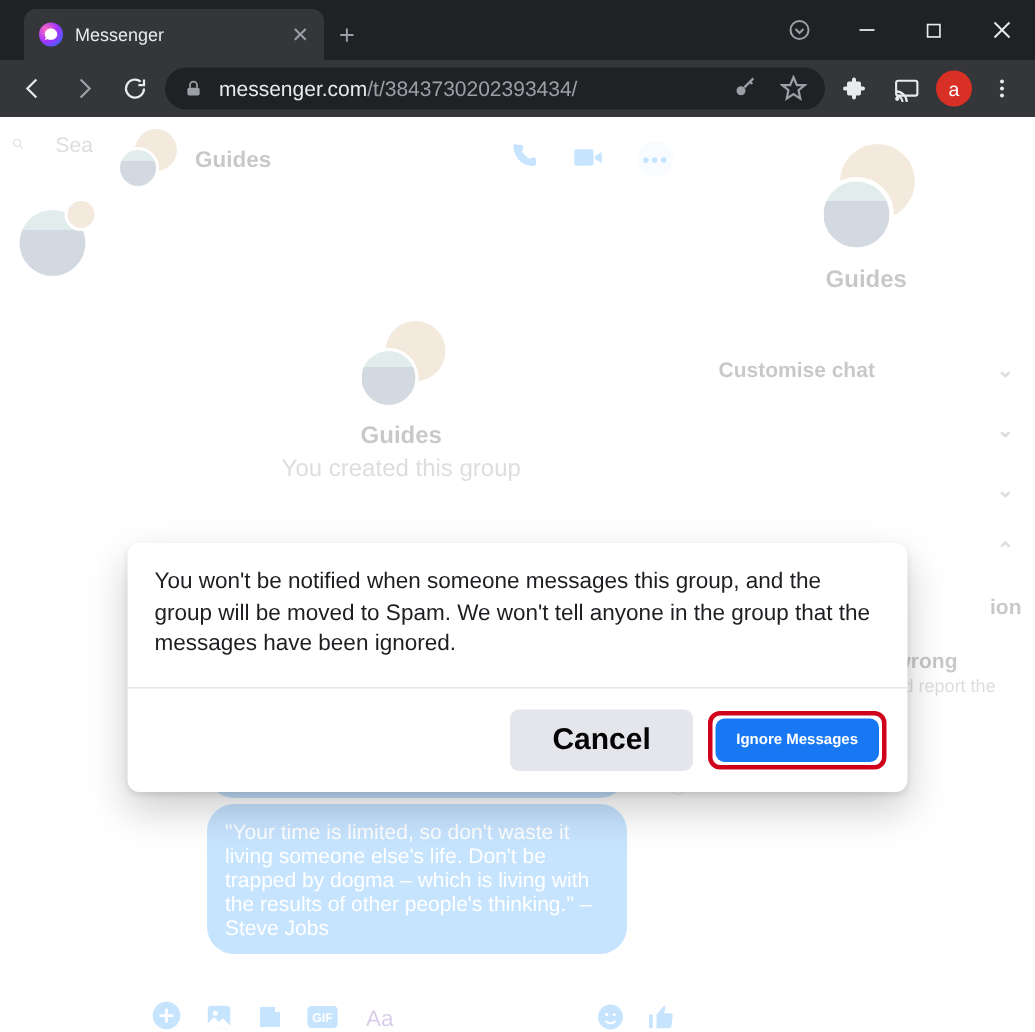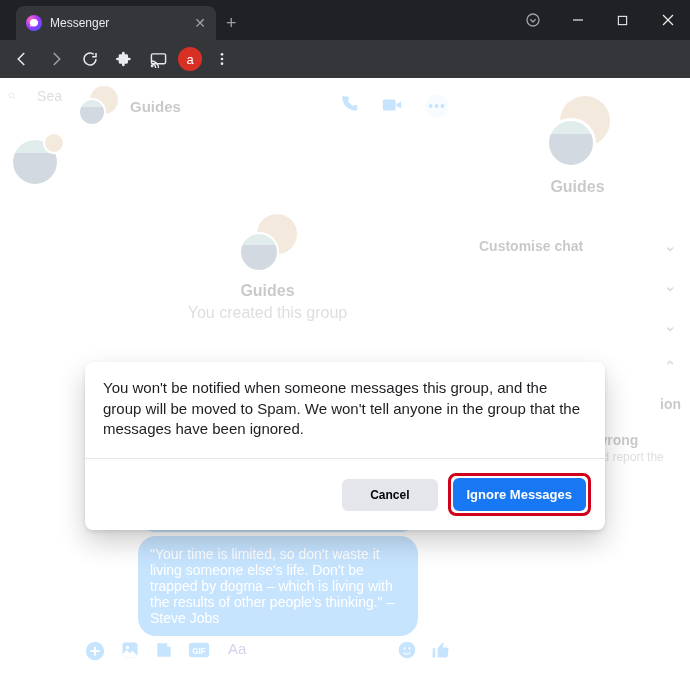--- a/index.html
+++ b/index.html
@@ -54,21 +54,21 @@
   .thread-intro .big-av { width:58px; height:58px; position:relative; margin:0 auto 10px;}
   .thread-intro .big-av .c1 { width:40px; height:40px; border-radius:50%; background:#c96; position:absolute; top:0; right:0;}
   .thread-intro .big-av .c2 { width:40px; height:40px; border-radius:50%; background:linear-gradient(#7aa 30%,#357 30%); position:absolute; bottom:0; left:0; border:2px solid #fff;}
   .thread-intro .gname { font-weight:600; color:#050505; font-size:16px;}
   .thread-intro .sub { font-size:16px; margin-top:4px;}
   
   .messages { position:absolute; bottom:48px; left:8px; right:8px; }
   .bubble { background:#0084ff; color:#fff; border-radius:18px; padding:10px 12px; font-size:14px; margin:4px 0; max-width:280px; margin-left:60px;}
   .seen { width:14px; height:14px; border:1.5px solid #bcc0c4; border-radius:50%; position:absolute; right:-2px; bottom:110px;}
   
-  .composer { position:absolute; bottom:0; left:0; right:0; height:48px; display:flex; align-items:flex-start; gap:14px; padding:0 14px; color:#0084ff;}
+  .composer { position:absolute; bottom:0; left:16px; right:0; height:48px; display:flex; align-items:flex-end; gap:14px; padding:0 14px; color:#0084ff;}
   .composer .placeholder { color:#4c1d95; font-size:15px; flex:1; padding-left:4px;}
   .composer .ic { font-size:20px; }
   .composer .like { margin-left:auto;}
   
   .col-right { width:225px; padding:10px 12px; }
   .col-right .hero { text-align:center; }
   .col-right .hero .big-av { width:72px; height:72px; position:relative; margin:8px auto 10px;}
   .col-right .hero .big-av .c1 { width:50px; height:50px; border-radius:50%; background:#c96; position:absolute; top:0; right:4px;}
   .col-right .hero .big-av .c2 { width:50px; height:50px; border-radius:50%; background:linear-gradient(#7aa 30%,#357 30%); position:absolute; bottom:0; left:4px; border:3px solid #fff;}
   .col-right .hero .gname { font-weight:600; color:#050505; font-size:16px;}
@@ -80,23 +80,23 @@
   .priv-item .ptitle { font-weight:600; font-size:14px; color:#050505;}
   .priv-item .psub { font-size:12px; color:#65676b; margin-top:2px;}
   
   
   .modal { position:absolute; z-index:10; left:85px; top:284px; width:520px; background:#fff; border-radius:8px; box-shadow:0 12px 28px rgba(0,0,0,0.2), 0 2px 4px rgba(0,0,0,0.1); overflow:hidden;}
   .modal-header { position:relative; text-align:center; padding:18px 50px 16px; border-bottom:1px solid #e4e6eb;}
   .modal-header h2 { font-size:20px; font-weight:700; color:#050505;}
   .modal-close { position:absolute; right:14px; top:12px; width:34px; height:34px; border-radius:50%; background:#e4e6eb; display:flex; align-items:center; justify-content:center; color:#606770; font-size:18px;}
   .modal-body { padding:16px 18px 18px; font-size:15px; color:#1c1e21; line-height:1.38; border-bottom:1px solid #e4e6eb;}
   .modal-footer { padding:14px 14px; display:flex; justify-content:flex-end; gap:10px; align-items:center;}
-  .btn-cancel { background:#e4e6eb; color:#050505; font-weight:600; font-size:12px; border:none; border-radius:6px; padding:9px 28px;}
+  .btn-cancel { background:#e4e6eb; color:#050505; font-weight:600; font-size:20px; border:none; border-radius:6px; padding:9px 28px;}
   .btn-primary-wrap { border:3px solid #d0021b; border-radius:8px; padding:2px;}
-  .btn-primary { background:#1877f2; color:#fff; font-weight:600; font-size:13px; border:none; border-radius:6px; padding:9px 14px;}
+  .btn-primary { background:#1877f2; color:#fff; font-weight:600; font-size:10px; border:none; border-radius:6px; padding:9px 14px;}
   
   svg { display:block; }
 </style>
 </head>
 <body>
 
 <div class="titlebar">
   <div class="tab">
     <span class="favicon">
       <svg width="10" height="10" viewBox="0 0 24 24" fill="#fff">
@@ -142,20 +142,42 @@
   <div class="nav-icon">
     <svg width="18" height="18" viewBox="0 0 24 24" fill="none" stroke="#9aa0a6" stroke-width="2">
         <path d="M9 4l8 8-8 8"></path>
       </svg>
   </div>
   <div class="nav-icon active">
     <svg width="18" height="18" viewBox="0 0 24 24" fill="none" stroke="#e8eaed" stroke-width="2">
         <path d="M20 12a8 8 0 1 1-3-6.2"></path>
         <path d="M20 4v5h-5"></path>
       </svg>
+  </div>
+  <div class="omnibox">
+    <span class="lock">
+      <svg width="14" height="14" viewBox="0 0 24 24" fill="#9aa0a6">
+          <rect x="5" y="11" width="14" height="9" rx="2"></rect>
+          <path d="M8 11V8a4 4 0 0 1 8 0v3" fill="none" stroke="#9aa0a6" stroke-width="2"></path>
+        </svg>
+    </span>
+    <span class="url"><span>messenger.com</span><span class="dim">/t/3843730202393434/</span></span>
+    <span class="right">
+      <span>
+          <svg width="18" height="18" viewBox="0 0 24 24" fill="#9aa0a6">
+            <circle cx="8" cy="14" r="4"></circle>
+            <path d="M11 11l8-8m-3 3l2 2" stroke="#9aa0a6" stroke-width="2" fill="none"></path>
+          </svg>
+        </span>
+      <span>
+          <svg width="18" height="18" viewBox="0 0 24 24" fill="none" stroke="#9aa0a6" stroke-width="2">
+            <path d="M12 2l3 7h7l-5.5 4.5L18 21l-6-4-6 4 1.5-7.5L2 9h7z"></path>
+          </svg>
+        </span>
+    </span>
   </div>
   <div class="ext">
     <svg width="16" height="16" viewBox="0 0 24 24" fill="#e8eaed">
         <path d="M20 10h-2V7a2 2 0 0 0-2-2h-3V3a2 2 0 0 0-4 0v2H6a2 2 0 0 0-2 2v3H2a2 2 0 0 0 0 4h2v3a2 2 0 0 0 2 2h3v2a2 2 0 0 0 4 0v-2h3a2 2 0 0 0 2-2v-3h2a2 2 0 0 0 0-4z"></path>
       </svg>
   </div>
   <div class="ext">
     <svg width="17" height="17" viewBox="0 0 24 24" fill="none" stroke="#e8eaed" stroke-width="2">
         <rect x="2" y="4" width="20" height="14" rx="2"></rect>
         <path d="M2 18a6 6 0 0 1 6 6M2 14a10 10 0 0 1 10 10" stroke="#e8eaed"></path>

